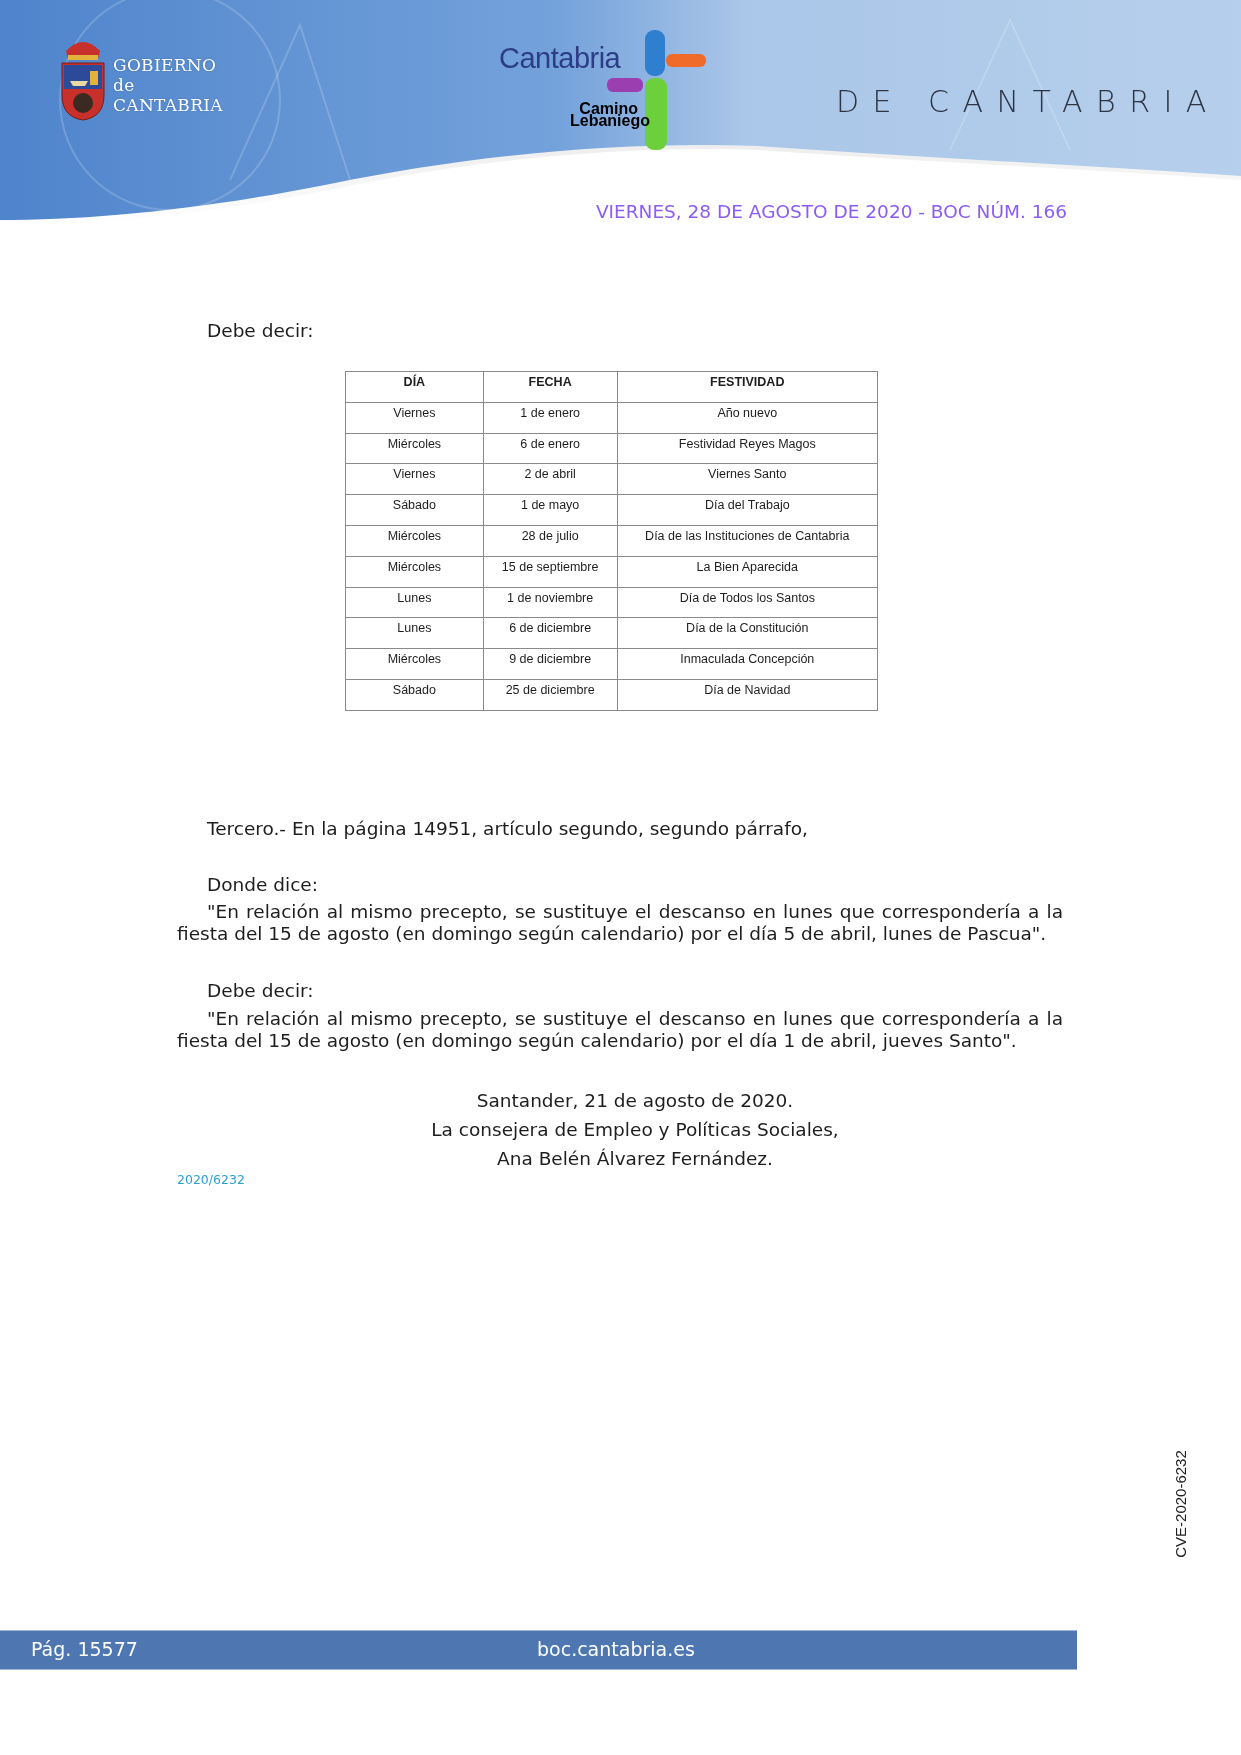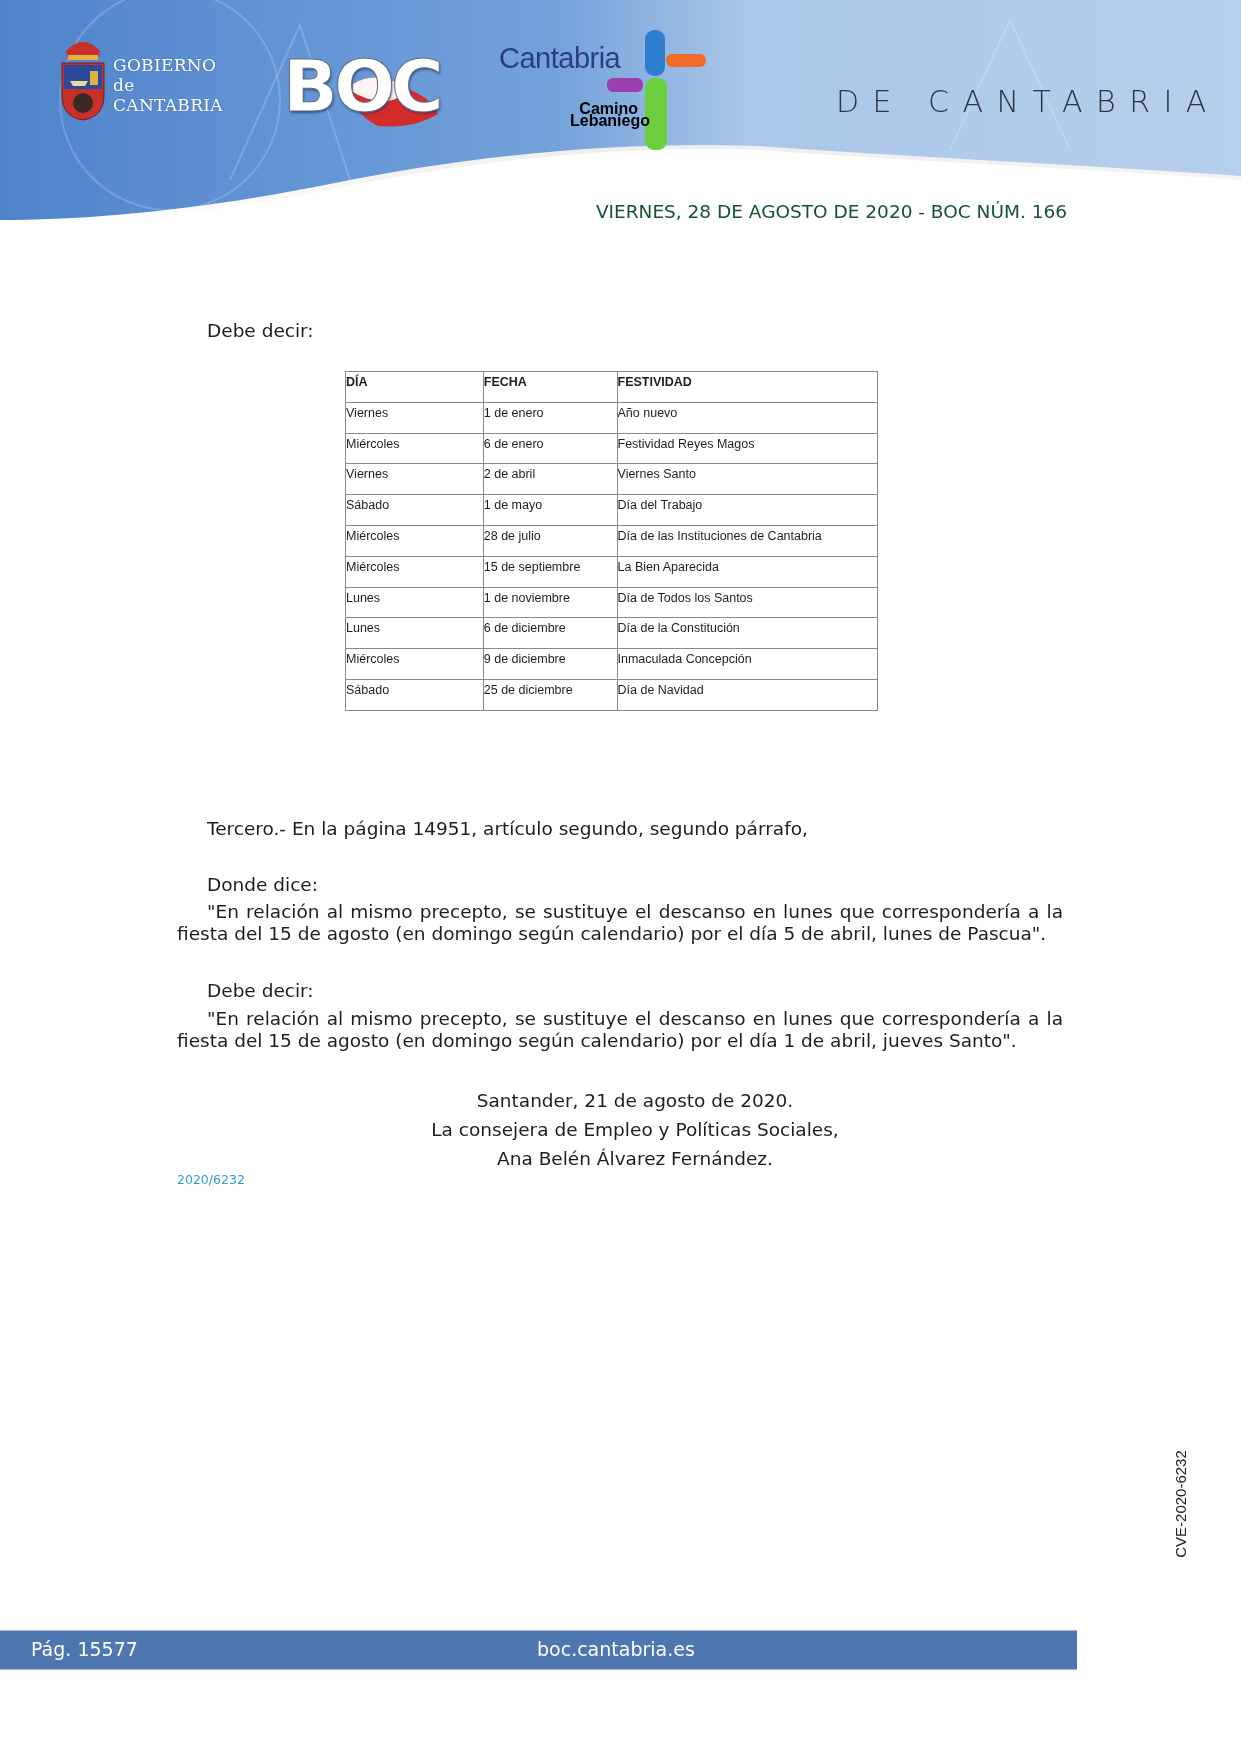--- a/index.html
+++ b/index.html
@@ -11,30 +11,30 @@
   #banner { left: 0; top: 0; width: 1241px; height: 230px; }
   .gov-text { font-family: "DejaVu Serif", serif; color: #ffffff; font-size: 17px; line-height: 20px;
               letter-spacing: 0.3px; text-shadow: 0 0 2px rgba(40,70,120,0.4); }
   .boc-logo { font-family: "DejaVu Sans", sans-serif; font-size: 72px; font-weight: bold; color: #ffffff;
               letter-spacing: -4px; text-shadow: 1px 2px 2px rgba(30,50,90,0.6); -webkit-text-stroke: 1px #5a6e8a; }
   .cant-text { font-family: "Liberation Sans", sans-serif; color: #2c3d86; font-size: 29px; letter-spacing: -0.5px; }
   .camino-text { font-family: "Liberation Sans", sans-serif; color: #000000; font-size: 16px; line-height: 12px; text-align: right; font-weight: bold; }
   .bol-title { font-family: "DejaVu Sans", sans-serif; font-weight: 300; color: #2d3444; font-size: 30px;
                letter-spacing: 13.5px; line-height: 38px; white-space: nowrap; }
 
-  #issue-date { left: 587px; top: 201px; width: 480px; text-align: right; font-size: 18.5px; color: #14532d; white-space: nowrap; }
+  #issue-date { left: 587px; top: 201px; width: 480px; text-align: right; font-size: 18.5px; color: #8b5cf6; white-space: nowrap; }
 
   .p { font-size: 18.5px; line-height: 22px; color: #1e1e1e; }
   .indent { text-indent: 30px; }
   .just { text-align: justify; text-align-last: left; }
 
   
   #holiday-table { left: 345px; top: 371px; width: 533px; border-collapse: collapse;
                    font-family: "Liberation Sans", sans-serif; font-size: 12.5px; color: #1e1e1e; }
-  #holiday-table td, #holiday-table th { border: 1.5px solid #8a8a8a; height: 26.8px; padding: 0; text-align: left; vertical-align: top;
+  #holiday-table td, #holiday-table th { border: 1.5px solid #8a8a8a; height: 26.8px; padding: 0; text-align: center; vertical-align: top;
                    padding-top: 3px; font-weight: normal; }
   #holiday-table th { font-weight: bold; }
   #holiday-table col.c1 { width: 138px; } #holiday-table col.c2 { width: 134px; } #holiday-table col.c3 { width: 261px; }
 
   .sig { left: 320px; width: 630px; text-align: center; font-size: 18.5px; }
   #ref-code { left: 177px; top: 1172px; font-size: 12.5px; color: #2a9fd8; }
   #cve { left: 1120px; top: 1496px; width: 120px; transform: rotate(-90deg); transform-origin: 60px 8px;
          font-family: "Liberation Sans", sans-serif; font-size: 15px; color: #222; text-align: center; white-space: nowrap; }
 
   #footer { left: 0; top: 1630px; width: 1077px; height: 38px; background: #4e76b0; border-top: 1px solid #9fb6d8;
@@ -76,27 +76,20 @@
     <path d="M12,48 H30 L27,53 H15 Z" fill="#e9d8a0"></path>
     <rect x="32" y="38" width="8" height="14" fill="#e3b23c"></rect>
     <circle cx="25" cy="70" r="10" fill="#3a2a22"></circle>
   </svg>
   <div class="abs gov-text" style="left:113px;top:55px">
     <div>GOBIERNO</div>
     <div>de</div>
     <div>CANTABRIA</div>
   </div>
 
-  <div class="abs" style="left:283px;top:44px;width:170px;height:90px">
-    <svg class="abs" style="left:0;top:0" width="170" height="90" viewBox="0 0 170 90">
-      <path d="M70,40 Q95,25 125,45 Q150,55 155,70 Q130,85 95,82 Q80,75 70,60 Z" fill="#d42b2b"></path>
-      <path d="M70,40 Q95,25 125,45 Q120,55 100,58 Q80,55 70,48 Z" fill="#ffffff" opacity="0.95"></path>
-    </svg>
-    <div class="abs boc-logo" style="left:0;top:0">BOC</div>
-  </div>
 
   <div class="abs cant-text" style="left:499px;top:42px">Cantabria</div>
   <svg class="abs" style="left:600px;top:28px" width="110" height="125" viewBox="0 0 110 125">
     <rect x="45" y="2" width="20" height="46" rx="9" fill="#2f7fd0"></rect>
     <rect x="66" y="26" width="40" height="13" rx="6" fill="#f06a2a"></rect>
     <rect x="7" y="50" width="36" height="14" rx="6" fill="#9b3fb0"></rect>
     <rect x="45" y="50" width="22" height="72" rx="9" fill="#6ccf3c"></rect>
   </svg>
   <div class="abs camino-text" style="left:570px;top:103px;width:68px">
     <div>Camino</div>

